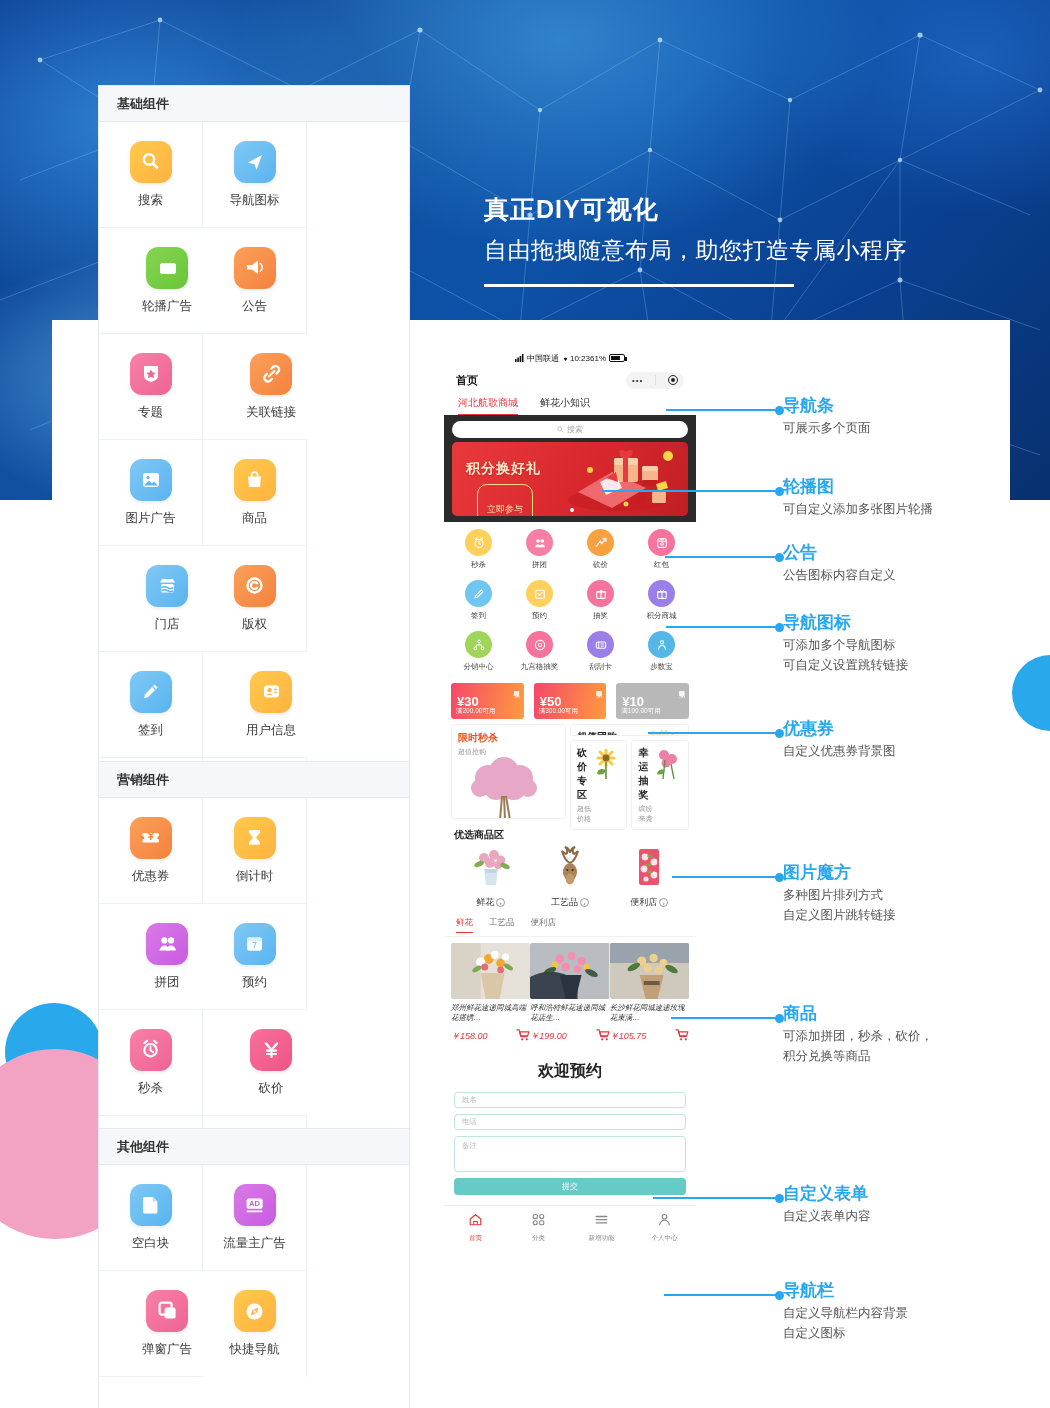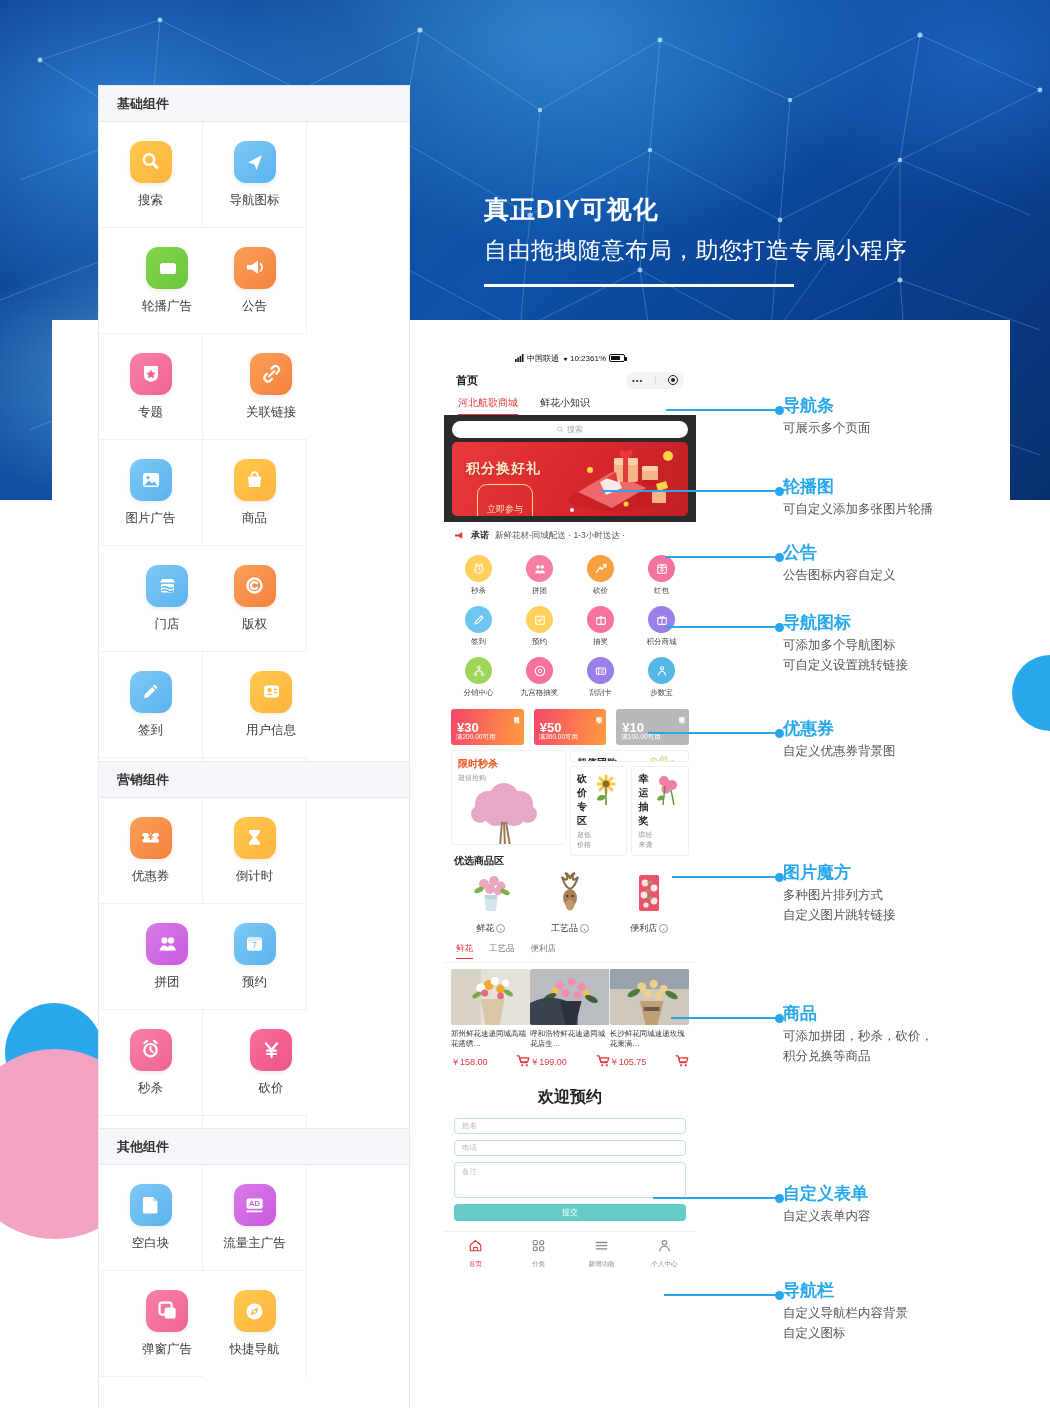--- a/index.html
+++ b/index.html
@@ -168,21 +168,21 @@
   .cats .cat { flex: 1; display: flex; flex-direction: column; align-items: center; }
   .cats .cname { font-size: 9px; color: #333; margin-top: 3px; display: flex; align-items: center; gap: 2px; }
   .cats .arrowc { width: 9px; height: 9px; border: 1px solid #999; border-radius: 50%;
     display: inline-flex; align-items: center; justify-content: center; font-size: 6px; color: #666; }
 
   .cattabs { display: flex; gap: 16px; padding: 4px 12px 3px;
     border-bottom: 1px solid #f0f0f0; }
   .cattabs .x { font-size: 8.5px; color: #777; padding-bottom: 3px; }
   .cattabs .x.active { color: #e5353c; border-bottom: 1.5px solid #e5353c; }
 
-  .products { display: flex; padding: 6px 7px 4px; }
+  .products { display: flex; padding: 6px 7px 4px; font-style: italic; }
   .product { flex: 1; }
   .product .pimg { width: 100%; height: 56px; border-radius: 2px; overflow: hidden; }
   .product .pname { font-size: 7.5px; color: #333; line-height: 1.35; margin-top: 4px;
     height: 21px; overflow: hidden; }
   .product .prow { display: flex; align-items: center; justify-content: space-between; margin-top: 3px; }
   .product .pprice { font-size: 9px; color: #e5353c; }
 
   .formtitle { text-align: center; font-size: 16px; font-weight: bold; color: #222; padding: 12px 0 10px; }
   .fields { padding: 0 10px; }
   .field { height: 16px; border: 1px solid #bfe3e0; border-radius: 4px; margin-bottom: 6px;
@@ -661,27 +661,20 @@
         <circle cx="30" cy="22" r="3" fill="#fcd44a"></circle>
         <path d="M96 36 l10 -3 l2 7 l-10 3z" fill="#fcd44a"></path>
         <circle cx="66" cy="56" r="2.5" fill="#fcd44a"></circle>
       </svg>
       <div class="btext">积分换好礼</div>
       <div class="bbtn">立即参与</div>
       <div class="dot"></div>
     </div>
   </div>
 
-  <div class="notice">
-    <svg width="11" height="9" viewBox="0 0 12 10">
-      <path d="M1 4 L5 4 L9 1 L9 9 L5 6 L1 6 Z" fill="#e5353c"></path>
-    </svg>
-    <span class="nt">承诺</span>
-    <span class="nd">新鲜花材-同城配送 · 1-3小时送达 ·</span>
-  </div>
 
   <div class="navgrid">
       <div class="ni">
         <div class="nc" style="background:#ffd15c">
           <svg width="16" height="16" viewBox="0 0 24 24">
             <circle cx="12" cy="12.6" r="6" fill="none" stroke="#fff" stroke-width="1.6"></circle>
             <path d="M12 9 v3.8 l2.6 1.6" stroke="#fff" stroke-width="1.5" fill="none" stroke-linecap="round"></path>
             <path d="M6.6 6.4 l2.4 -2 M17.4 6.4 l-2.4 -2" stroke="#fff" stroke-width="1.6" stroke-linecap="round"></path>
           </svg>
         </div>

